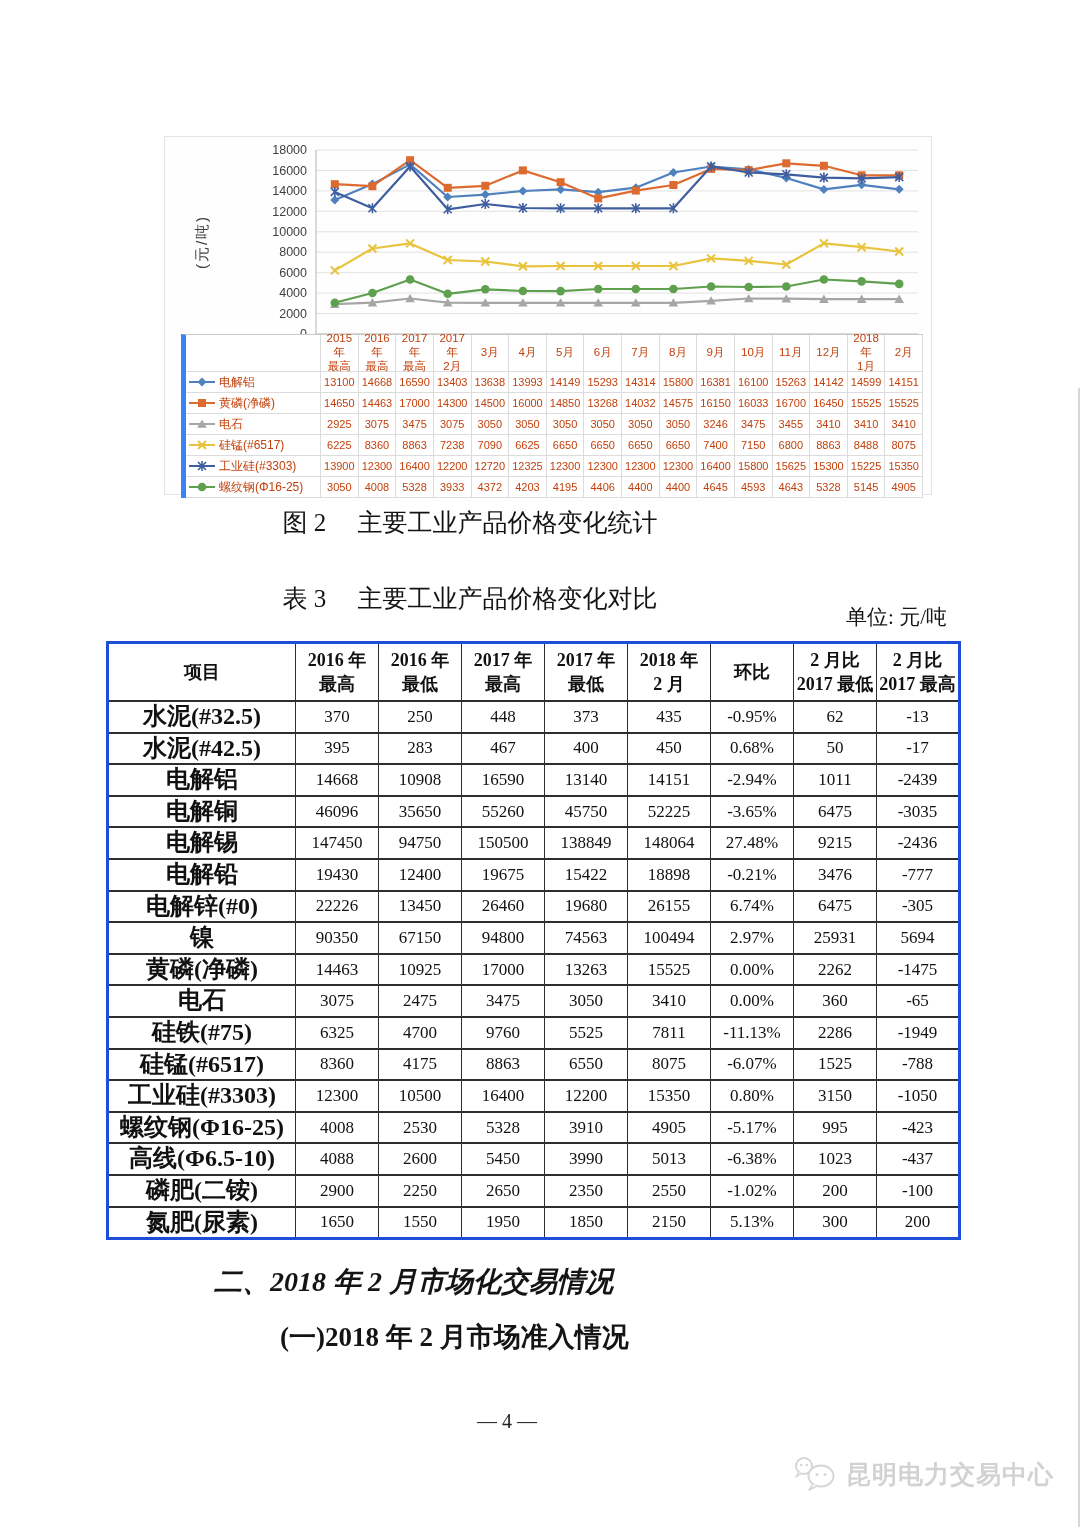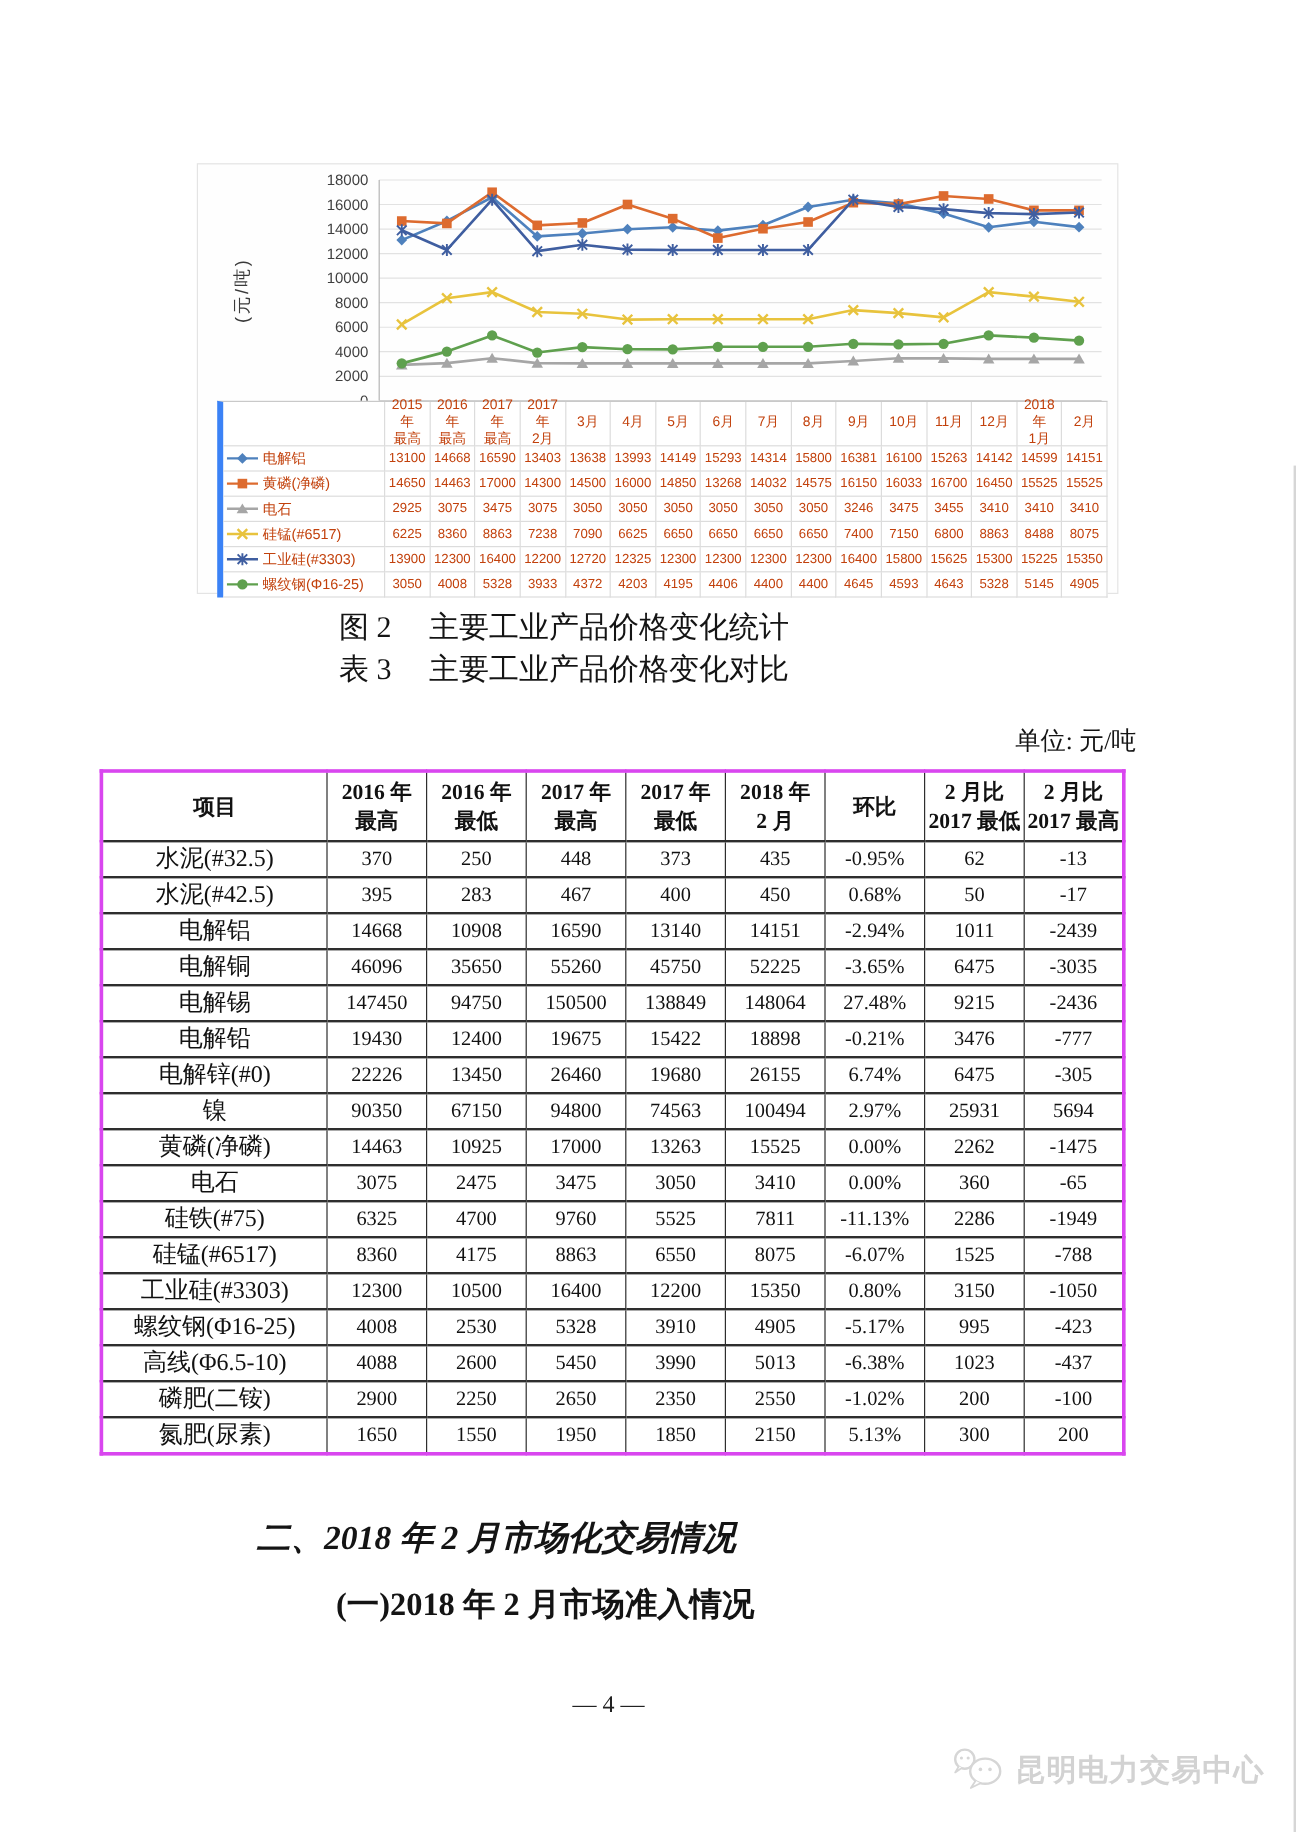--- a/index.html
+++ b/index.html
@@ -20,33 +20,33 @@
                font-family:"Liberation Sans","DejaVu Sans",sans-serif;color:#c2410c;background:#fff;}
   .lg-cell{border-right:1px solid #dcdcdc;border-bottom:1px solid #dcdcdc;
            display:flex;align-items:center;justify-content:center;min-width:0;}
   .lg-cat{height:36px;font-size:11.5px;line-height:1.2;text-align:center;white-space:pre-line;}
   .lg-name{height:20px;justify-content:flex-start;gap:4px;padding-left:3px;font-size:12px;
            white-space:nowrap;overflow:hidden;}
   .lg-val{height:20px;font-size:11px;}
 
   
   .fig-caption{position:absolute;left:0;right:140px;top:506px;text-align:center;font-size:25px;white-space:pre;}
-  .tbl-caption{position:absolute;left:0;right:140px;top:541px;text-align:center;font-size:25px;white-space:pre;}
+  .tbl-caption{position:absolute;left:0;right:140px;top:582px;text-align:center;font-size:25px;white-space:pre;}
   .unit{position:absolute;top:603px;right:133px;font-size:21px;}
   .h1{position:absolute;left:214px;top:1263px;font-size:28px;font-weight:bold;font-style:italic;}
   .h2{position:absolute;left:236px;top:1319px;font-size:27px;font-weight:bold;margin-left:44px;}
   .pageno{position:absolute;left:0;width:1014px;top:1410px;text-align:center;font-size:20px;color:#222;}
 
   
-  table.price{position:absolute;left:83px;top:641px;width:852px;border-collapse:collapse;
-              table-layout:fixed;border:3px solid #d946ef;}
+  table.price{position:absolute;left:106px;top:641px;width:852px;border-collapse:collapse;
+              table-layout:fixed;border:3px solid #1d4ed8;}
   .price th,.price td{border:1px solid #2e2e2e;border-top-width:2px;border-bottom-width:2px;
               text-align:center;vertical-align:middle;white-space:pre-line;padding:1px 2px;color:#111;}
   .price thead th{height:54px;font-size:18px;font-weight:bold;line-height:1.35;}
-  .price tbody th{font-size:20px;font-weight:normal;height:26px;line-height:1.15;}
+  .price tbody th{font-size:24px;font-weight:bold;height:26px;line-height:1.15;}
   .price td{font-size:17px;height:26px;}
 
   
   .watermark{position:absolute;right:26px;top:1456px;display:flex;align-items:center;gap:8px;
              color:#d2d2d2;font-family:"Liberation Sans","DejaVu Sans",sans-serif;
              font-size:25px;font-weight:bold;letter-spacing:1px;}
   .edge-line{position:absolute;right:0;top:388px;bottom:0;width:2px;background:#b4b4b4;opacity:.55;}
 </style>
 </head>
 <body>

